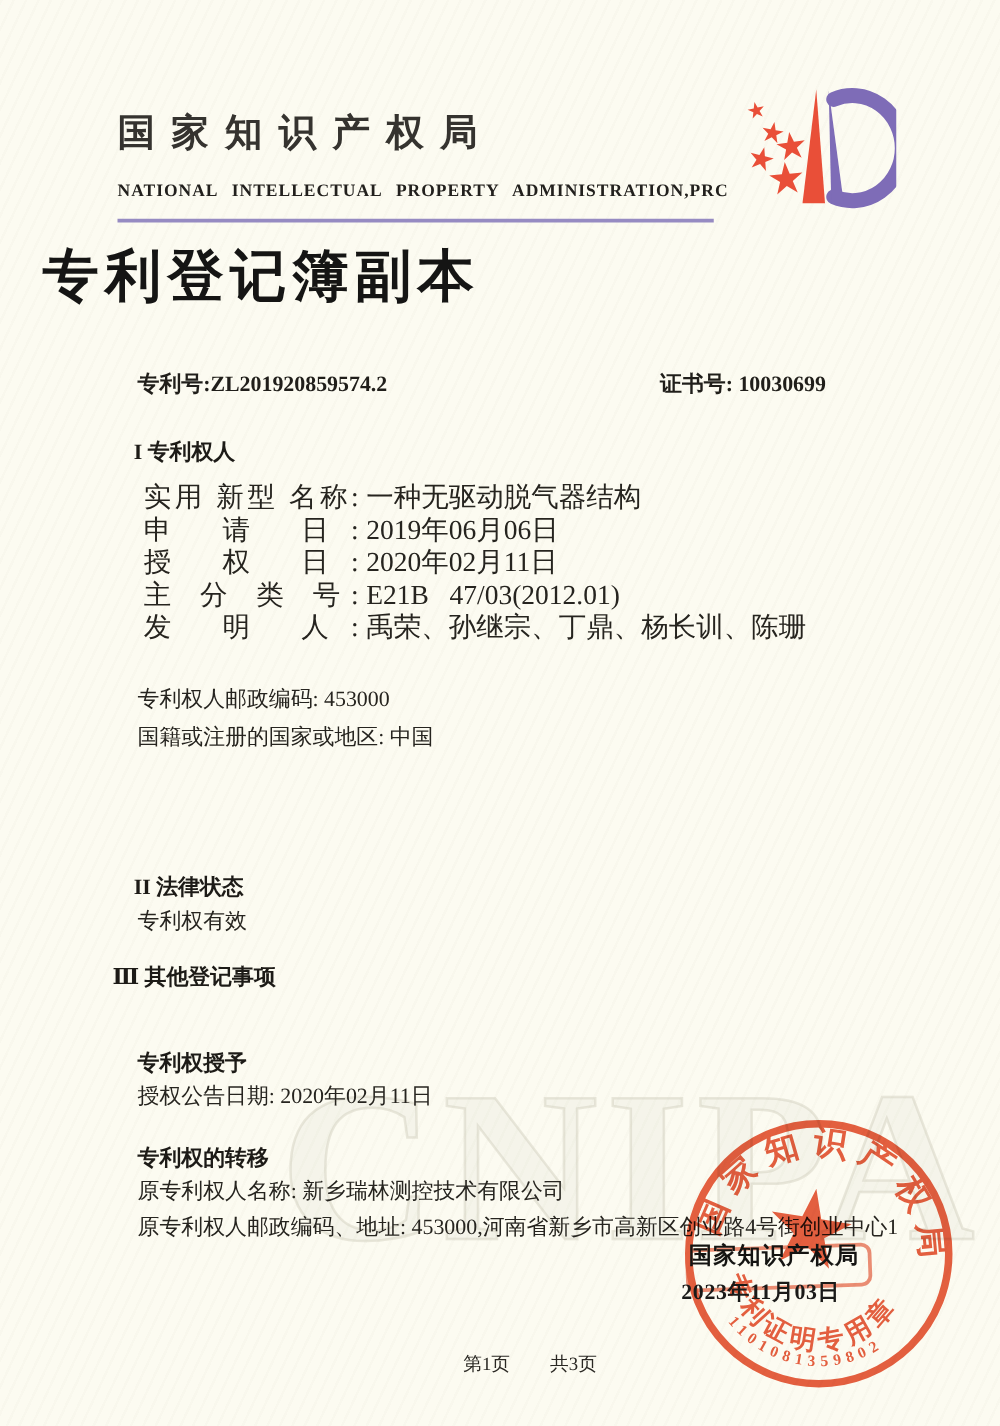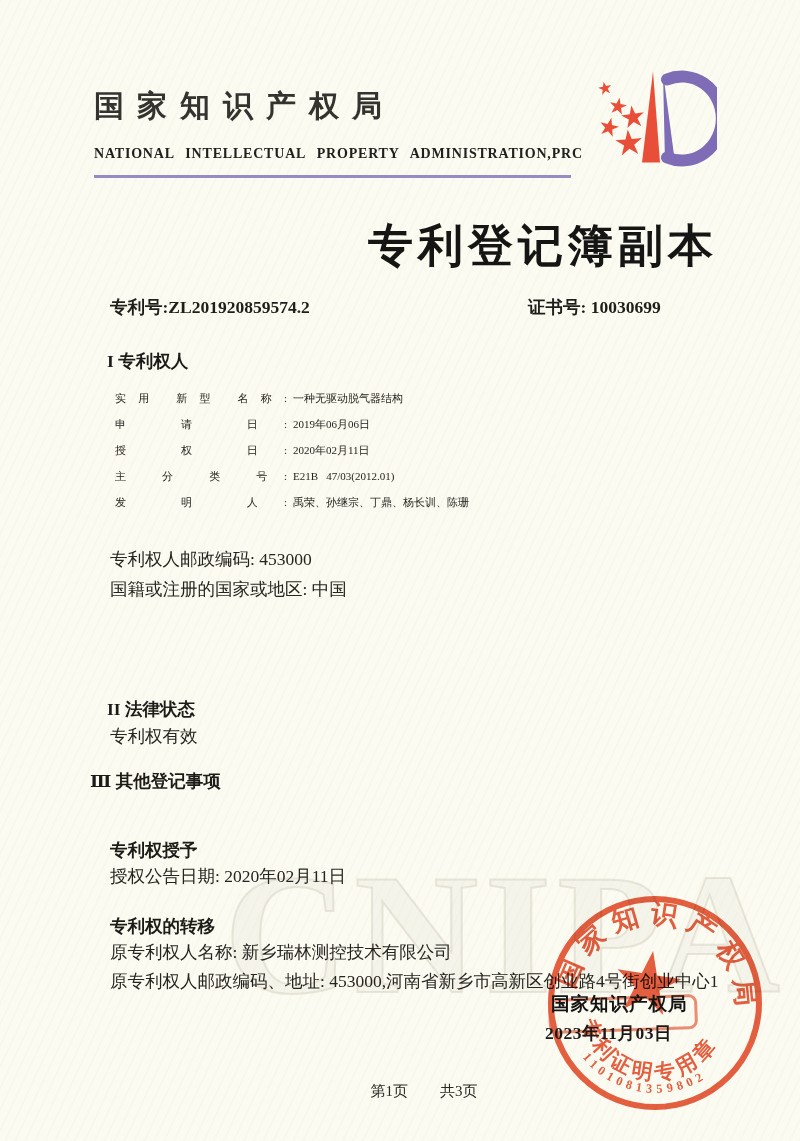--- a/index.html
+++ b/index.html
@@ -10,28 +10,28 @@
     font-family:"Liberation Serif","DejaVu Serif",serif;
     color:#26241f;
   }
   .abs{position:absolute;}
   
   .org-cn{left:94px;top:86px;font-size:30px;font-weight:600;letter-spacing:13px;color:#35332f;white-space:nowrap;}
   .org-en{left:94px;top:146px;font-size:14px;font-weight:700;letter-spacing:0.8px;word-spacing:7px;color:#22201d;white-space:nowrap;}
   .header-rule{left:94px;top:175px;width:477px;height:3px;background:#968bc2;}
   .logo{left:572px;top:58px;width:145px;height:128px;}
   
-  .doc-title{left:0;top:216px;width:718px;margin:0;text-align:right;padding-left:34px;box-sizing:border-box;
+  .doc-title{left:0;top:191px;width:718px;margin:0;text-align:left;padding-left:34px;box-sizing:border-box;
     font-size:45px;font-weight:700;letter-spacing:5px;color:#151514;white-space:nowrap;}
   .meta{font-size:17.5px;font-weight:600;color:#201e1a;white-space:pre;}
   .patent-no{left:110px;top:295px;}
   .cert-no{left:528px;top:295px;}
   .sec-head{font-size:17.5px;font-weight:700;color:#1d1b17;white-space:nowrap;}
   .s1-head{left:107px;top:349px;}
-  .rows{left:115px;top:385px;font-size:11px;line-height:26px;white-space:nowrap;}
+  .rows{left:115px;top:385px;font-size:22px;line-height:26px;white-space:nowrap;}
   .flabel{display:inline-block;width:172px;text-align:justify;text-align-last:justify;vertical-align:top;}
   .fvalue{margin-left:6px;white-space:pre;}
   .owner{left:110px;top:545px;font-size:17.5px;line-height:29.5px;white-space:nowrap;}
   .s2-head{left:107px;top:697px;}
   .status{left:110px;top:724px;font-size:17.5px;}
   .s3-head{left:90px;top:769px;}
   .sub-head{font-size:17.5px;font-weight:700;color:#1d1b17;white-space:nowrap;}
   .grant-head{left:110px;top:838px;}
   .grant-line{left:110px;top:864px;font-size:17.5px;white-space:pre;}
   .transfer-head{left:110px;top:914px;}

